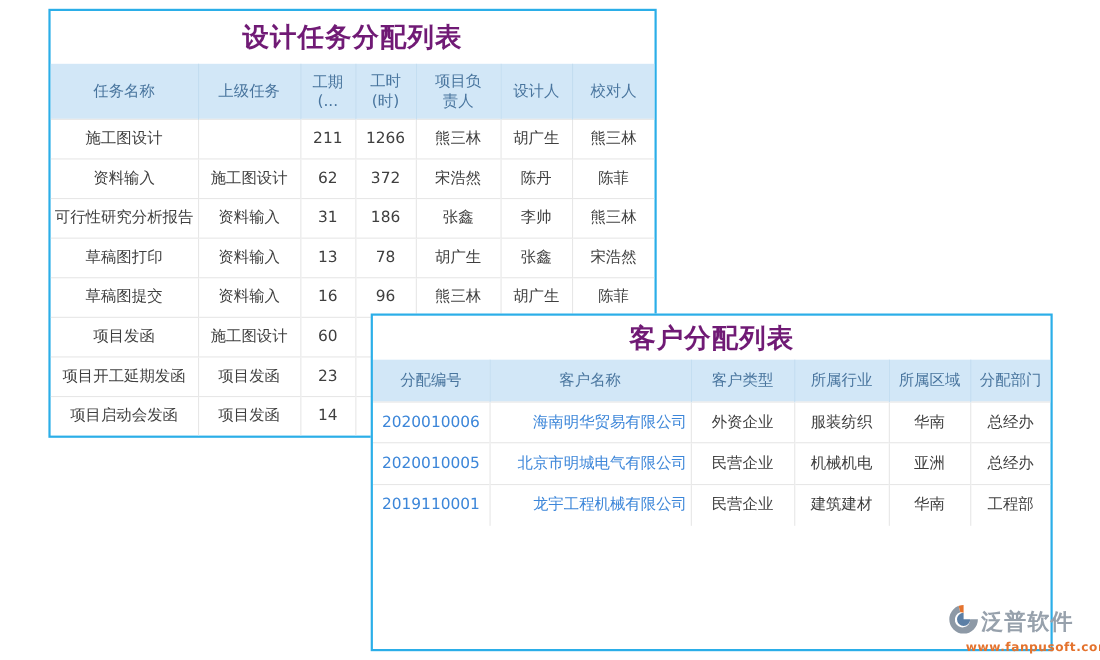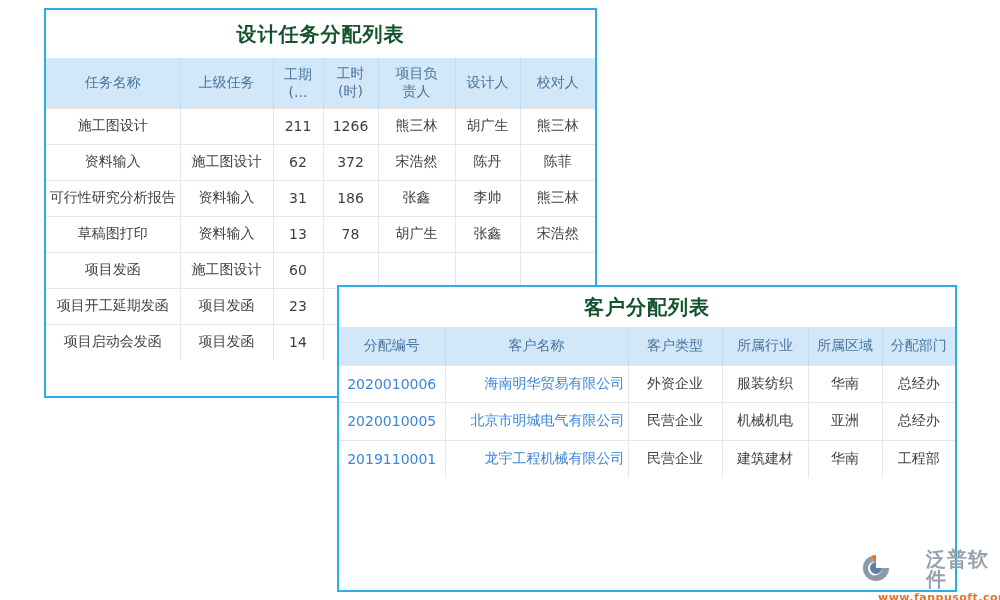--- a/index.html
+++ b/index.html
@@ -9,21 +9,21 @@
     font-family:"DejaVu Sans","Liberation Sans",sans-serif;
   }
   .panel {
     position:absolute; background:#ffffff;
     border:2px solid #2baee8; box-sizing:border-box; overflow:hidden;
   }
   #task-panel     { left:44px;  top:8px;   width:553px; height:390px; z-index:1; }
   #customer-panel { left:337px; top:285px; width:620px; height:307px; z-index:2; }
 
   .panel-title {
-    text-align:center; font-weight:bold; color:#14532d; font-size:20px;
+    text-align:center; font-weight:bold; color:#701a75; font-size:24px;
     letter-spacing:1px;
   }
   #task-panel .panel-title     { height:48px; line-height:48px; }
   #customer-panel .panel-title { height:40px; line-height:40px; }
 
   table { border-collapse:collapse; table-layout:fixed; width:100%; }
   th {
     background:#d2e7f7; color:#49759e; font-weight:normal; font-size:14px;
     text-align:center; border-left:1px solid #c3ddf0; white-space:pre-line;
     padding:0 2px; box-sizing:border-box;
@@ -41,21 +41,21 @@
   #task-panel td     { height:36px; }
   #customer-panel td { height:37.5px; }
   td:first-child { border-left:none; }
   td.left { text-align:right; padding-left:12px; }
   td.link { color:#3c86d9; cursor:pointer; }
 
   .watermark {
     position:absolute; left:862px; top:549px; z-index:3; width:136px;
     line-height:1;
   }
-  .watermark .row1 { display:flex; align-items:center;gap:34px; }
+  .watermark .row1 { display:flex; align-items:center; }
   .watermark .brand {
     font-size:20px; font-weight:bold; color:#97a1ac; letter-spacing:1px;
     margin-left:2px;
   }
   .watermark .url {
     font-size:11px; font-weight:bold; color:#e4732e; margin:3px 0 0 16px;
     letter-spacing:0.5px;
   }
 </style>
 </head>
@@ -118,20 +118,29 @@
         <tr>
           <td>草稿图打印</td>
           <td>资料输入</td>
           <td>13</td>
           <td>78</td>
           <td>胡广生</td>
           <td>张鑫</td>
           <td>宋浩然</td>
         </tr>
         <tr>
+          <td>草稿图提交</td>
+          <td>资料输入</td>
+          <td>16</td>
+          <td>96</td>
+          <td>熊三林</td>
+          <td>胡广生</td>
+          <td>陈菲</td>
+        </tr>
+        <tr>
           <td>项目发函</td>
           <td>施工图设计</td>
           <td>60</td>
           <td></td>
           <td></td>
           <td></td>
           <td></td>
         </tr>
         <tr>
           <td>项目开工延期发函</td>

